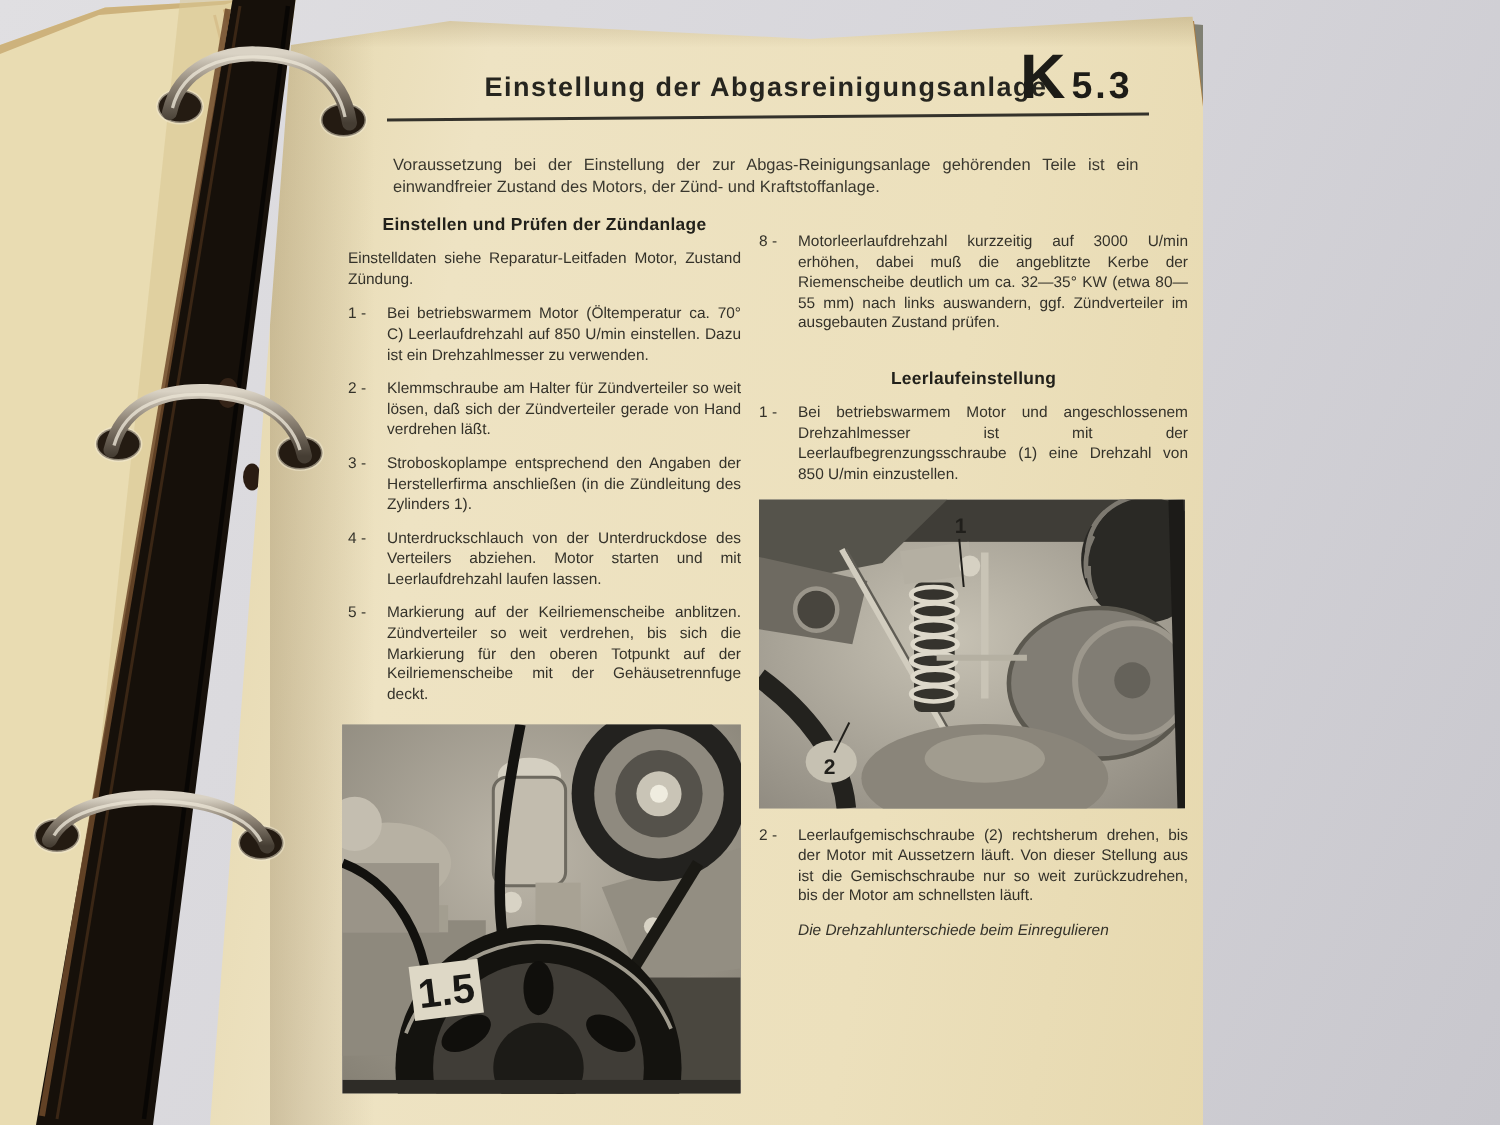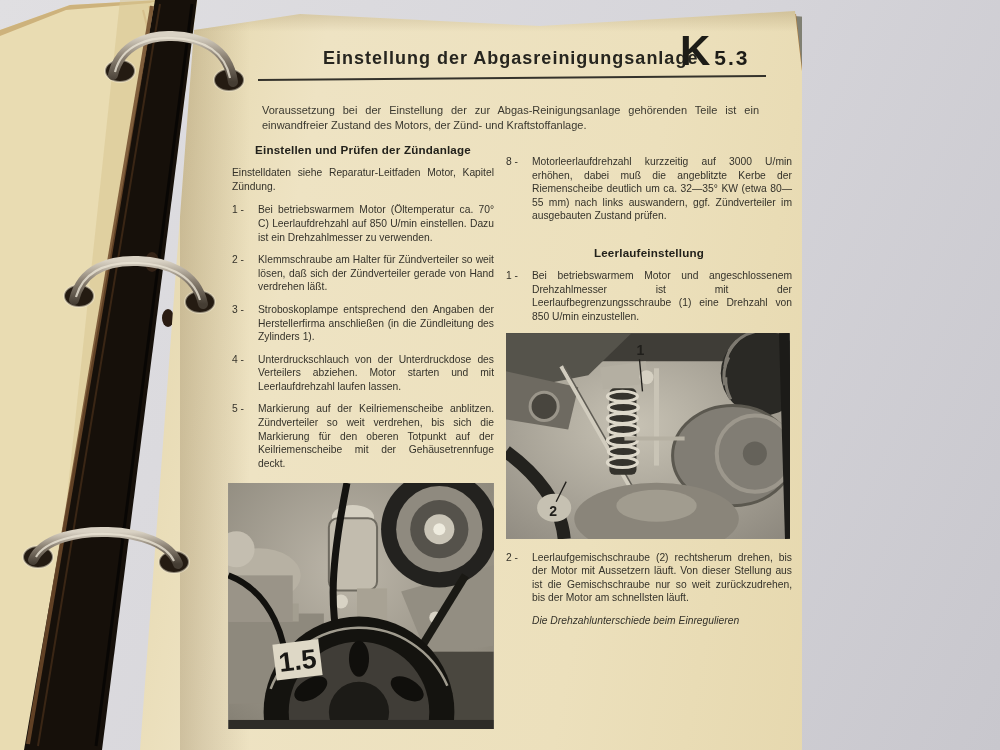--- a/index.html
+++ b/index.html
@@ -20,21 +20,21 @@
   }
   .gutter-shade{position:absolute;left:40px;top:0;width:70px;height:750px;
     background:linear-gradient(to right,rgba(96,72,38,.22),rgba(96,72,38,0));}
   .top-edge-shade{position:absolute;left:50px;top:8px;width:620px;height:34px;
     background:linear-gradient(to bottom,rgba(120,95,50,.25),rgba(120,95,50,0) 70%);}
 
   .doc-title{position:absolute;left:183px;top:48px;font-size:18px;font-weight:bold;
     letter-spacing:1px;color:#26251f;white-space:nowrap;}
   .doc-code{position:absolute;left:540px;top:30px;display:flex;align-items:baseline;color:#1d1c17;}
   .doc-code .letter{font-size:42px;font-weight:bold;line-height:1;}
-  .doc-code .number{font-size:21px;font-weight:bold;letter-spacing:2px;margin-left:4px;}
+  .doc-code .number{font-size:25px;font-weight:bold;letter-spacing:2px;margin-left:4px;}
   .title-rule{position:absolute;left:118px;top:77px;width:508px;height:2.4px;
     background:#34322b;transform:rotate(-0.45deg);}
 
   .intro{position:absolute;left:122px;top:92px;width:497px;font-size:11px;
     line-height:1.4;color:#3a382f;text-align:justify;margin-top:11px;}
 
   .col{position:absolute;font-size:10.3px;line-height:1.32;color:#34322a;text-align:justify;}
   .col-left{left:92px;top:142px;width:262px;}
   .col-right{left:366px;top:155px;width:286px;}
 
@@ -89,21 +89,21 @@
     <div class="doc-code">
       <span class="letter">K</span>
       <span class="number">5.3</span>
     </div>
     <div class="title-rule"></div>
 
     <p class="intro">Voraussetzung bei der Einstellung der zur Abgas-Reinigungsanlage gehörenden Teile ist ein einwandfreier Zustand des Motors, der Zünd- und Kraftstoffanlage.</p>
 
     <div class="col col-left">
       <h3>Einstellen und Prüfen der Zündanlage</h3>
-      <p>Einstelldaten siehe Reparatur-Leitfaden Motor, Kapitel Zündung.</p>
+      <p>Einstelldaten siehe Reparatur-Leitfaden Motor, Zustand Zündung.</p>
 
       <div class="item">
         <span class="marker">1 -</span>
         <span>Bei betriebswarmem Motor (Öltemperatur ca. 70° C) Leerlaufdrehzahl auf 850 U/min einstellen. Dazu ist ein Drehzahlmesser zu verwenden.</span>
       </div>
       <div class="item">
         <span class="marker">2 -</span>
         <span>Klemmschraube am Halter für Zündverteiler so weit lösen, daß sich der Zündverteiler gerade von Hand verdrehen läßt.</span>
       </div>
       <div class="item">

